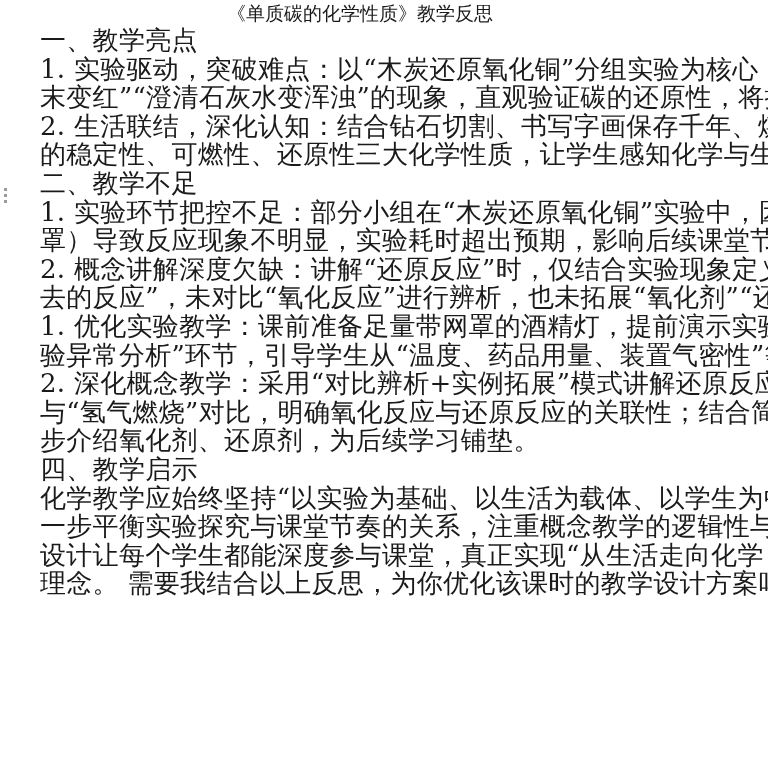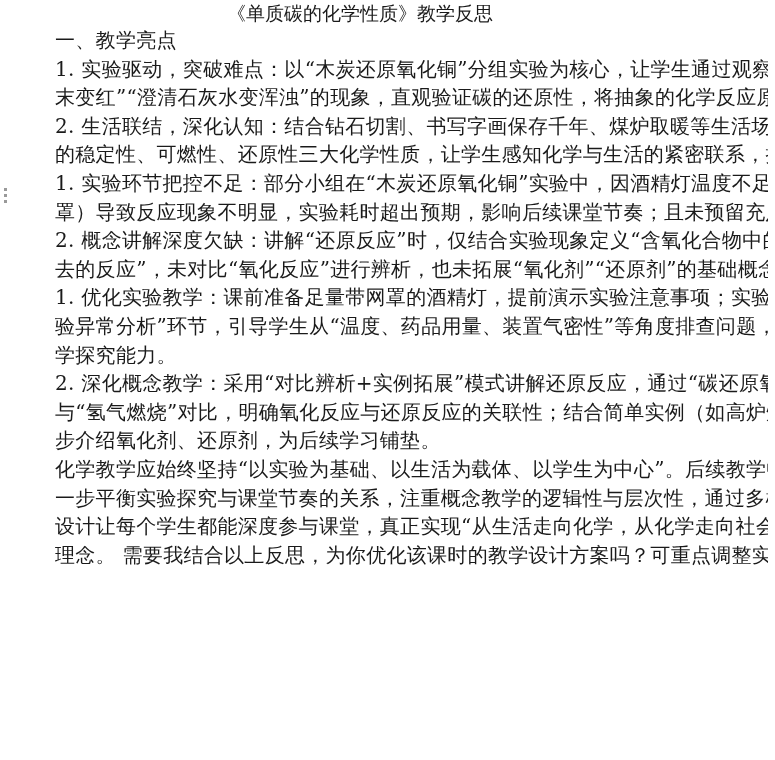--- a/index.html
+++ b/index.html
@@ -1,21 +1,21 @@
 <!DOCTYPE html>
 <html><head>
 <meta charset="utf-8">
 <style>
   html, body { margin:0; padding:0; background:#ffffff; }
   body { width:775px; height:760px; overflow:hidden; position:relative;
          font-family:"DejaVu Serif","Liberation Serif",serif; color:#1a1a1a; }
   .title { position:absolute; top:0px; left:0; width:720px; text-align:center;
            font-size:19px; line-height:26px; }
   .content { position:absolute; top:26px; left:40px; width:728px; }
-  .line { font-size:20px; line-height:28.6px; white-space:nowrap; letter-spacing:0.3px; overflow:hidden;margin-left:15px; }
+  .line { font-size:26px; line-height:28.6px; white-space:nowrap; letter-spacing:0.3px; overflow:hidden; }
   .heading { padding-left:0; }
   .justify { text-align:justify; text-align-last:justify; }
   .handle { position:absolute; left:4px; top:188px; width:4px; height:16px; }
   .handle span { display:block; width:3px; height:3px; background:#9a9a9a; margin-bottom:3px; }
 </style>
 </head>
 <body>
 
 <div class="title">《单质碳的化学性质》教学反思</div>
 
@@ -24,27 +24,28 @@
     <span></span>
     <span></span>
   </div>
 
 <div class="content" id="content">
     <div class="line heading">一、教学亮点</div>
     <div class="line justify">1. 实验驱动，突破难点：以“木炭还原氧化铜”分组实验为核心，让学生通过观察“黑色粉</div>
     <div class="line justify">末变红”“澄清石灰水变浑浊”的现象，直观验证碳的还原性，将抽象的化学反应原理具象</div>
     <div class="line justify">2. 生活联结，深化认知：结合钻石切割、书写字画保存千年、煤炉取暖等生活场景，串联碳</div>
     <div class="line justify">的稳定性、可燃性、还原性三大化学性质，让学生感知化学与生活的紧密联系，提升知识应</div>
+    <div class="line heading">二、教学不足</div>
     <div class="line justify">1. 实验环节把控不足：部分小组在“木炭还原氧化铜”实验中，因酒精灯温度不足（未加网</div>
     <div class="line justify">罩）导致反应现象不明显，实验耗时超出预期，影响后续课堂节奏；且未预留充足时间让学</div>
     <div class="line justify">2. 概念讲解深度欠缺：讲解“还原反应”时，仅结合实验现象定义“含氧化合物中的氧被夺</div>
     <div class="line justify">去的反应”，未对比“氧化反应”进行辨析，也未拓展“氧化剂”“还原剂”的基础概念，学</div>
     <div class="line justify">1. 优化实验教学：课前准备足量带网罩的酒精灯，提前演示实验注意事项；实验后增设“实</div>
     <div class="line justify">验异常分析”环节，引导学生从“温度、药品用量、装置气密性”等角度排查问题，培养科</div>
-    <div class="line">学探究能力。</div>
     <div class="line justify">2. 深化概念教学：采用“对比辨析+实例拓展”模式讲解还原反应，通过“碳还原氧化铜”</div>
     <div class="line justify">与“氢气燃烧”对比，明确氧化反应与还原反应的关联性；结合简单实例（如高炉炼铁）初</div>
     <div class="line">步介绍氧化剂、还原剂，为后续学习铺垫。</div>
+    <div class="line heading">四、教学启示</div>
     <div class="line justify">化学教学应始终坚持“以实验为基础、以生活为载体、以学生为中心”。后续教学中，需进</div>
     <div class="line justify">一步平衡实验探究与课堂节奏的关系，注重概念教学的逻辑性与层次性，通过多样化的互动</div>
     <div class="line justify">设计让每个学生都能深度参与课堂，真正实现“从生活走向化学，从化学走向社会”的教学</div>
     <div class="line justify">理念。 需要我结合以上反思，为你优化该课时的教学设计方案吗？可重点调整实验环节、</div>
   </div>
 
 </body></html>

